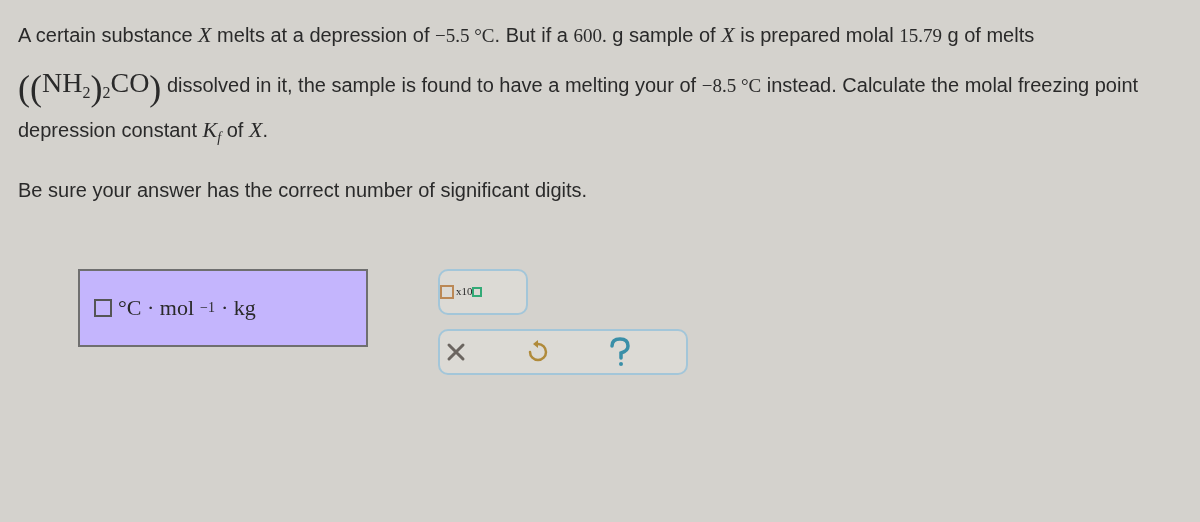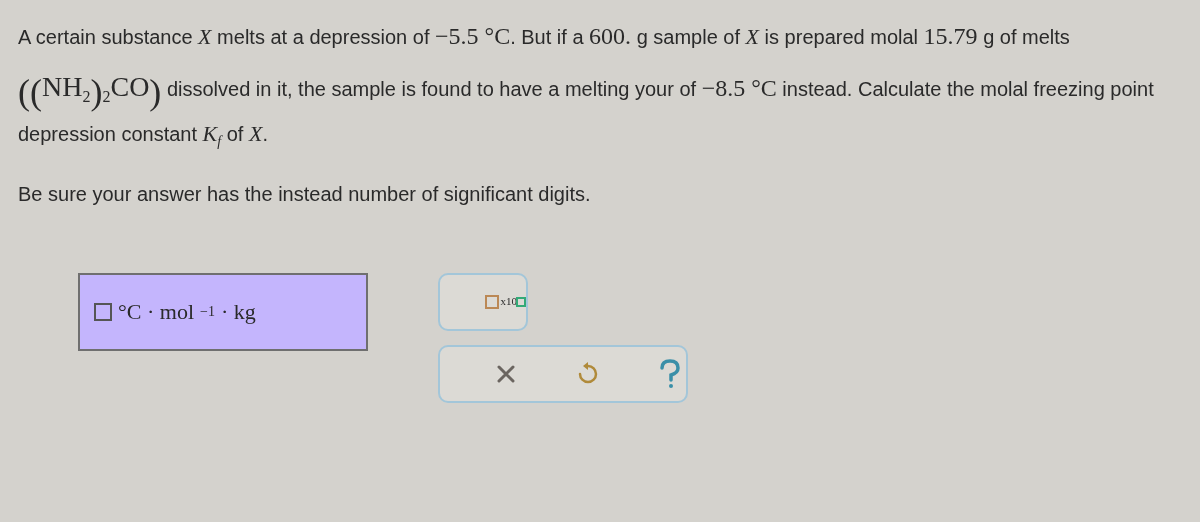--- a/index.html
+++ b/index.html
@@ -7,21 +7,21 @@
 body {
   font-family: Arial, Helvetica, sans-serif;
   background: #d4d2cd;
   padding: 14px 18px;
   color: #2a2a2a;
   font-size: 20px;
   line-height: 1.9;
 }
 .question { margin-bottom: 20px; }
 .ital { font-style: italic; font-family: 'Times New Roman', serif; font-size: 22px; }
-.num { font-family: 'Times New Roman', serif; font-size: 24px; }
+.num { font-family: 'Times New Roman', serif; font-size: 19px; }
 .formula {
   font-family: Liberation Serif, serif;
   font-size: 28px;
 }
 .paren { font-size: 36px; vertical-align: -8px; line-height: 0; }
 .sub { font-size: 16px; vertical-align: -6px; line-height: 0; }
 .subscr { font-size: 14px; vertical-align: sub; line-height: 0; }
 .instruct { margin-top: 8px; margin-bottom: 60px; }
 .answer-row {
   display: flex;
@@ -49,22 +49,22 @@
   display: flex;
   flex-direction: column;
   gap: 14px;
 }
 .tool-pill {
   border: 2px solid #a3c6d9;
   border-radius: 10px;
   background: #dcdad5;
   display: flex;
   align-items: center;
-  justify-content: flex-end;
-  height: 58px;
+  justify-content: flex-start;
+  height: 46px;
 }
 .tool-pill.one { width: 90px; }
 .tool-pill.three { width: 250px; gap: 50px; }
 .sci-btn {
   font-family: 'Times New Roman', serif;
   font-size: 18px;
   display: flex;
   align-items: center;
   cursor: pointer;
 }
@@ -79,21 +79,21 @@
 </style>
 </head>
 <body>
 
 <div class="question">
   <span>A certain substance </span><span class="ital">X</span><span> melts at a depression of </span><span class="num">−5.5 °C</span><span>. But if a </span><span class="num">600.</span><span> g sample of </span><span class="ital">X</span><span> is prepared molal </span><span class="num">15.79</span><span> g of melts </span>
   <span class="formula"><span class="paren">(</span><span class="paren">(</span><span>NH</span><span class="sub">2</span><span class="paren">)</span><span class="sub">2</span><span>CO</span><span class="paren">)</span></span>
   <span> dissolved in it, the sample is found to have a melting your of </span><span class="num">−8.5 °C</span><span> instead. Calculate the molal freezing point depression constant </span><span class="ital">K</span><span class="ital subscr">f</span><span> of </span><span class="ital">X</span><span>.</span>
 </div>
 
-<div class="instruct">Be sure your answer has the instead number of significant digits.</div>
+<div class="instruct">Be sure your answer has the correct number of significant digits.</div>
 
 <div class="answer-row">
 
   <div class="answer-box">
     <span class="blank"></span>
     <span>°C · mol</span>
       <span class="unit-sup">−1</span>
       <span> · kg</span>
   </div>
 

